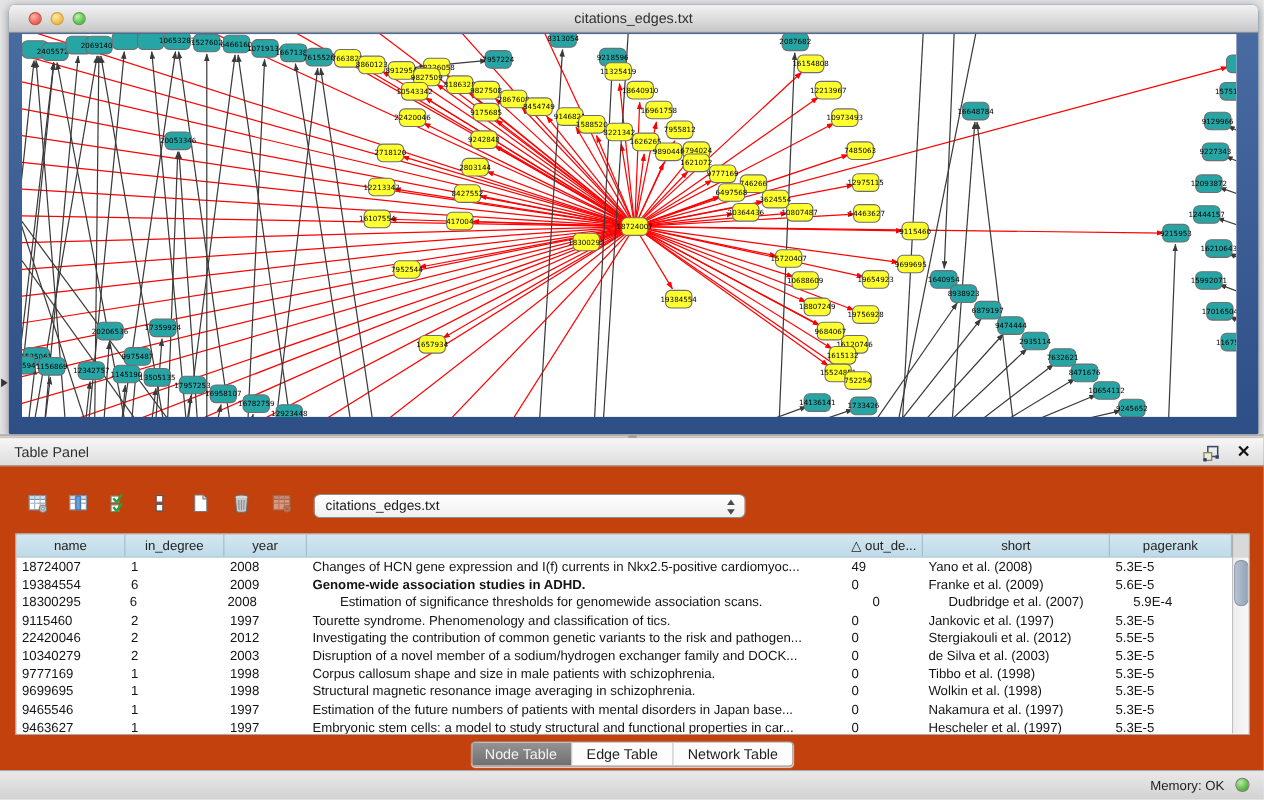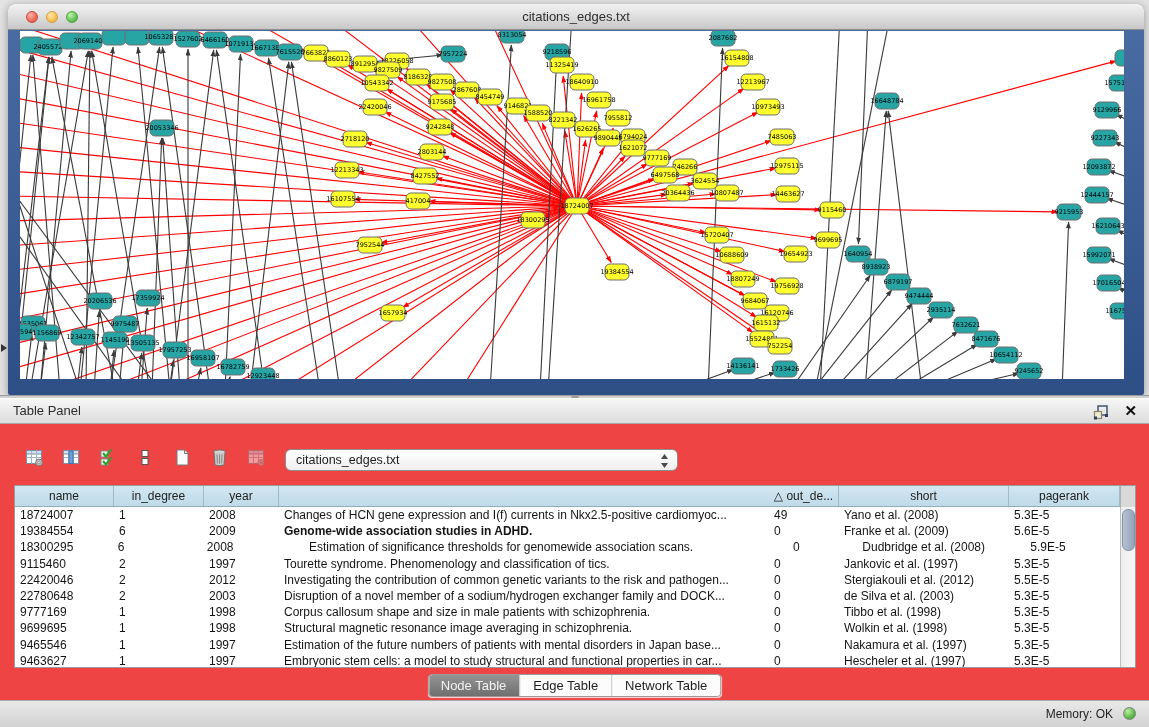--- a/index.html
+++ b/index.html
@@ -21,21 +21,21 @@
   .net-canvas svg{display:block;}
 
   .collapse-arrow{position:absolute;left:1px;top:344px;width:0;height:0;
     border-top:4px solid transparent;border-bottom:4px solid transparent;border-left:6px solid #333;}
 
   
   .split-divider{position:absolute;left:0;top:395px;width:1149px;height:3px;background:#CFCFCF;border-top:1px solid #9c9c9c;box-sizing:border-box;}
   .split-dot{position:absolute;left:571px;top:0px;width:8px;height:3px;background:#9a9a9a;border-radius:2px;}
 
   
-  .table-panel{position:absolute;left:0;top:398px;width:1149px;height:302px;background:#ef4444;}
+  .table-panel{position:absolute;left:0;top:398px;width:1149px;height:302px;background:#c2410c;}
   .tp-header{position:absolute;left:0;top:0;width:100%;height:26px;box-sizing:border-box;
     background:linear-gradient(180deg,#F6F6F6,#DDDDDD);border-bottom:1px solid #A8A8A8;border-top:1px solid #fff;}
   .tp-title{font-size:13px;color:#2d2d2d;padding-left:13px;line-height:24px;}
   .tp-float{position:absolute;right:40px;top:5px;width:16px;height:16px;cursor:pointer;}
   .tp-close{position:absolute;right:12px;top:3px;font-size:15px;font-weight:bold;color:#111;cursor:pointer;line-height:18px;}
 
   .tp-toolbar{position:absolute;left:20px;top:44px;height:30px;display:flex;align-items:center;gap:9px;}
   .tb-btn{width:28px;height:28px;display:flex;align-items:center;justify-content:center;}
   .tb-btn.disabled{opacity:.45;}
 
@@ -826,43 +826,43 @@
             <div class="td" style="width: 70px;">0</div>
             <div class="td" style="width: 170px;">Franke et al. (2009)</div>
             <div class="td" style="width: 111px;">5.6E-5</div>
           </div>
           <div class="tr">
             <div class="td" style="width: 99px;">18300295</div>
             <div class="td" style="width: 90px;">6</div>
             <div class="td" style="width: 75px;">2008</div>
             <div class="td" style="width: 490px; margin-left: 28px;">Estimation of significance thresholds for genomewide association scans.</div>
             <div class="td" style="width: 70px;">0</div>
-            <div class="td" style="width: 170px;">Dudbridge et al. (2008)</div>
-            <div class="td" style="width: 111px;">5.9E-5</div>
+            <div class="td" style="width: 170px;">Dudbridge et al. (2007)</div>
+            <div class="td" style="width: 111px;">5.9E-4</div>
           </div>
           <div class="tr">
             <div class="td" style="width: 99px;">9115460</div>
             <div class="td" style="width: 90px;">2</div>
             <div class="td" style="width: 75px;">1997</div>
             <div class="td" style="width: 490px;">Tourette syndrome. Phenomenology and classification of tics.</div>
             <div class="td" style="width: 70px;">0</div>
             <div class="td" style="width: 170px;">Jankovic et al. (1997)</div>
             <div class="td" style="width: 111px;">5.3E-5</div>
           </div>
           <div class="tr">
             <div class="td" style="width: 99px;">22420046</div>
             <div class="td" style="width: 90px;">2</div>
             <div class="td" style="width: 75px;">2012</div>
             <div class="td" style="width: 490px;">Investigating the contribution of common genetic variants to the risk and pathogen...</div>
             <div class="td" style="width: 70px;">0</div>
             <div class="td" style="width: 170px;">Stergiakouli et al. (2012)</div>
             <div class="td" style="width: 111px;">5.5E-5</div>
           </div>
           <div class="tr">
-            <div class="td" style="width: 99px;">22780648</div>
+            <div class="td" style="width: 99px;">10340279</div>
             <div class="td" style="width: 90px;">2</div>
             <div class="td" style="width: 75px;">2003</div>
             <div class="td" style="width: 490px;">Disruption of a novel member of a sodium/hydrogen exchanger family and DOCK...</div>
             <div class="td" style="width: 70px;">0</div>
             <div class="td" style="width: 170px;">de Silva et al. (2003)</div>
             <div class="td" style="width: 111px;">5.3E-5</div>
           </div>
           <div class="tr">
             <div class="td" style="width: 99px;">9777169</div>
             <div class="td" style="width: 90px;">1</div>

